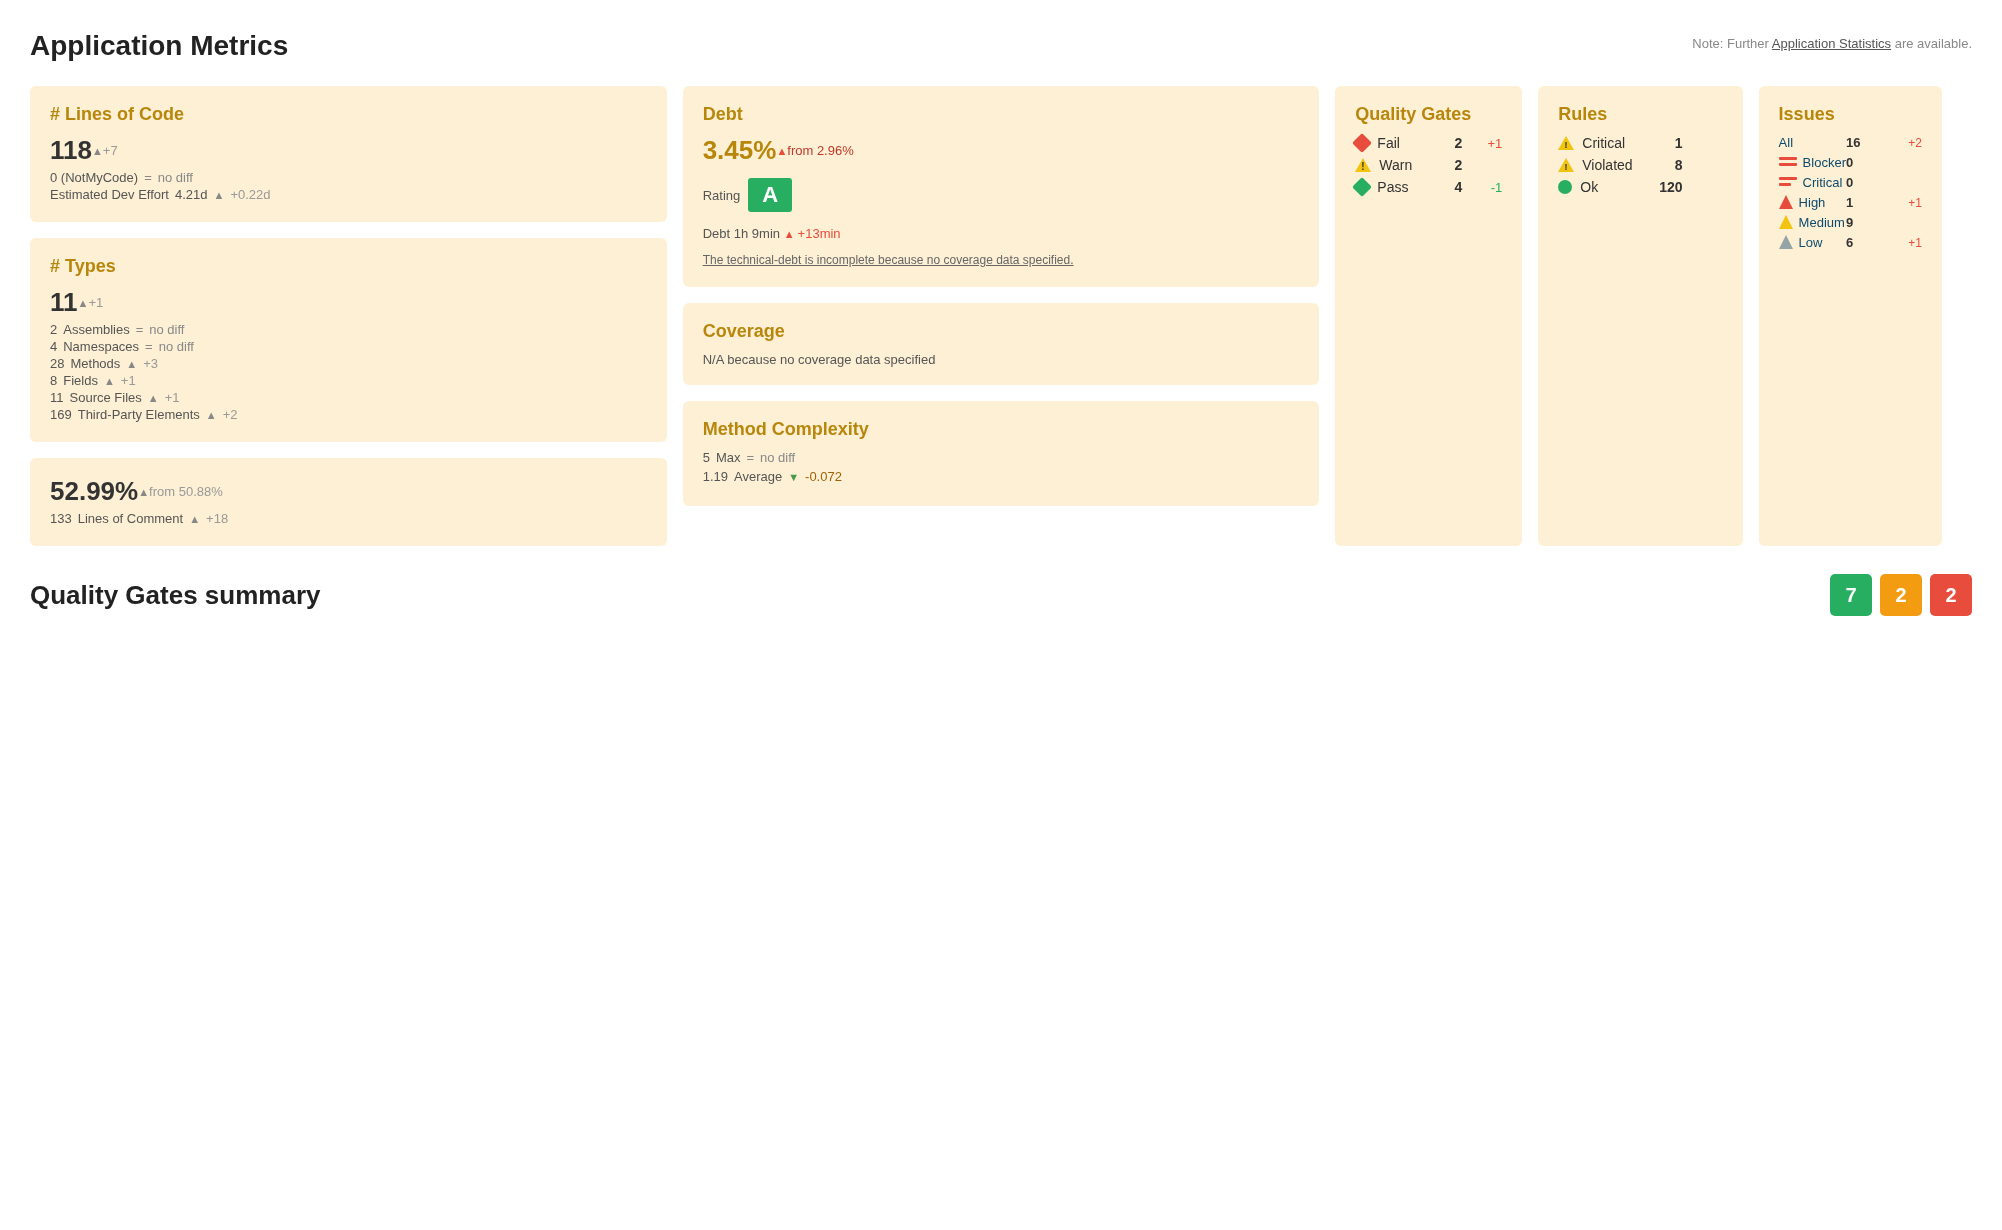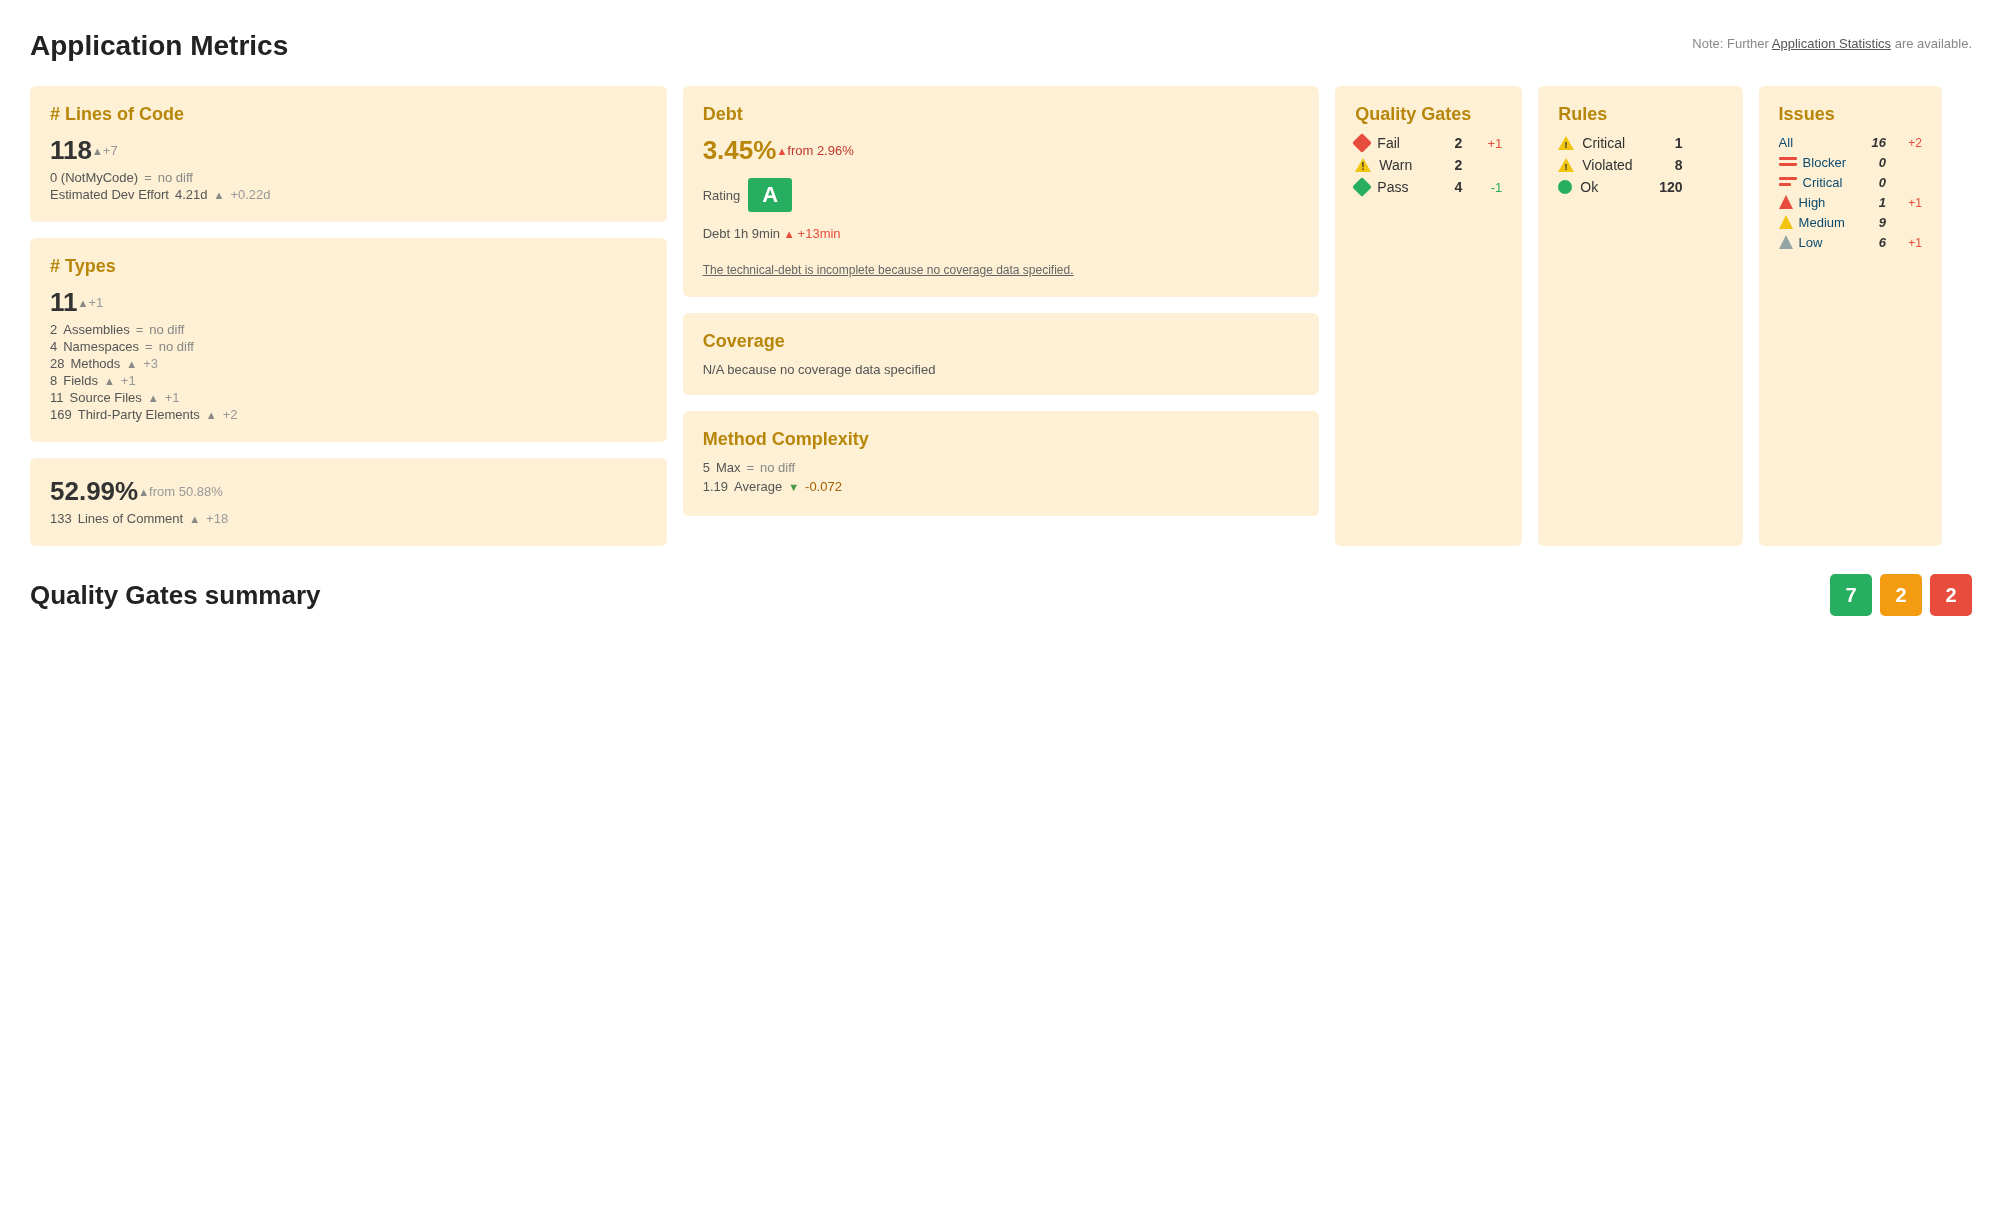--- a/index.html
+++ b/index.html
@@ -130,21 +130,21 @@
     }
     .debt-row {
       font-size: 13px;
       color: #555;
       margin-top: 6px;
     }
     .debt-link {
       font-size: 12px;
       color: #666;
       text-decoration: underline;
-      margin-top: 20px;
+      margin-top: 10px;
       display: block;
       line-height: 1.5;
     }
     .arrow-red {
       color: #e74c3c;
       font-size: 11px;
     }
     .diff-red {
       color: #e74c3c;
       font-size: 13px;
@@ -214,23 +214,21 @@
     }
     .issues-label {
       display: flex;
       align-items: flex-start;
       gap: 6px;
       flex: 1;
       color: #0c4a6e;
     }
     .issues-count {
       width: 40px;
-      text-align: right;
-      font-weight: bold;
-      font-style: italic;
+      font-weight: bold;
     }
     .issues-diff {
       width: 36px;
       text-align: right;
       color: #e74c3c;
       font-size: 12px;
     }
     
     .bottom-section {
       display: flex;

